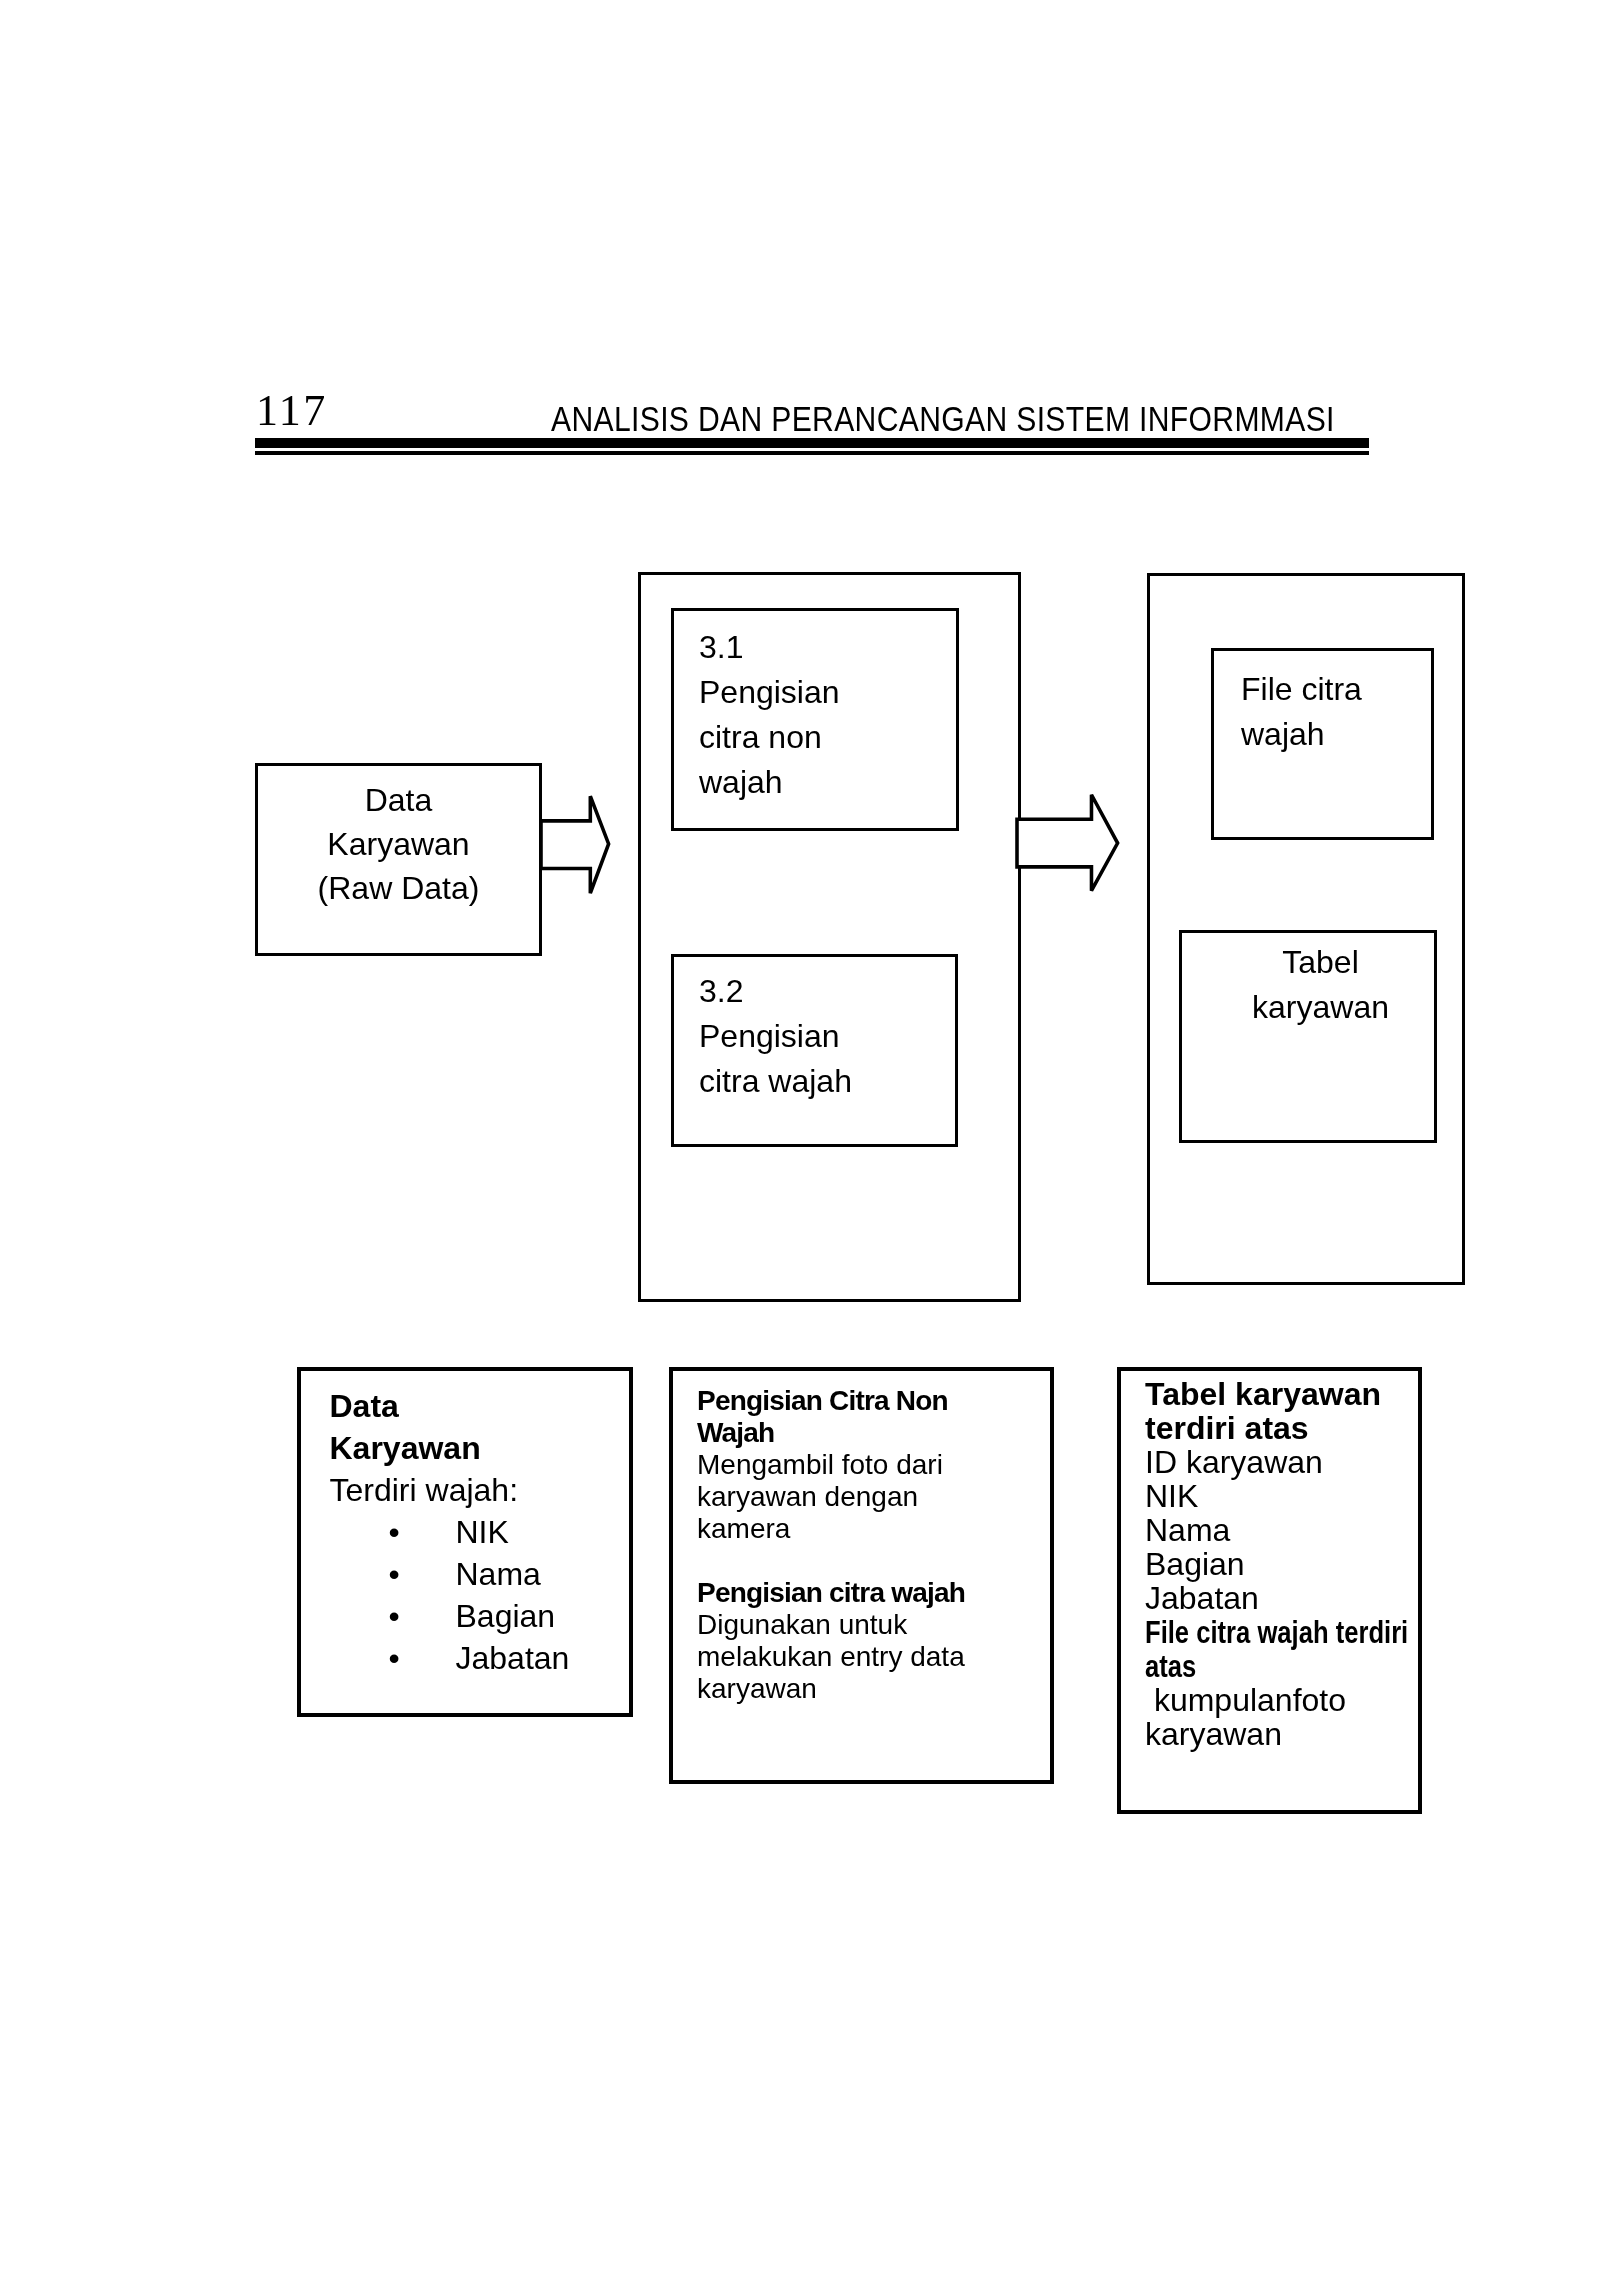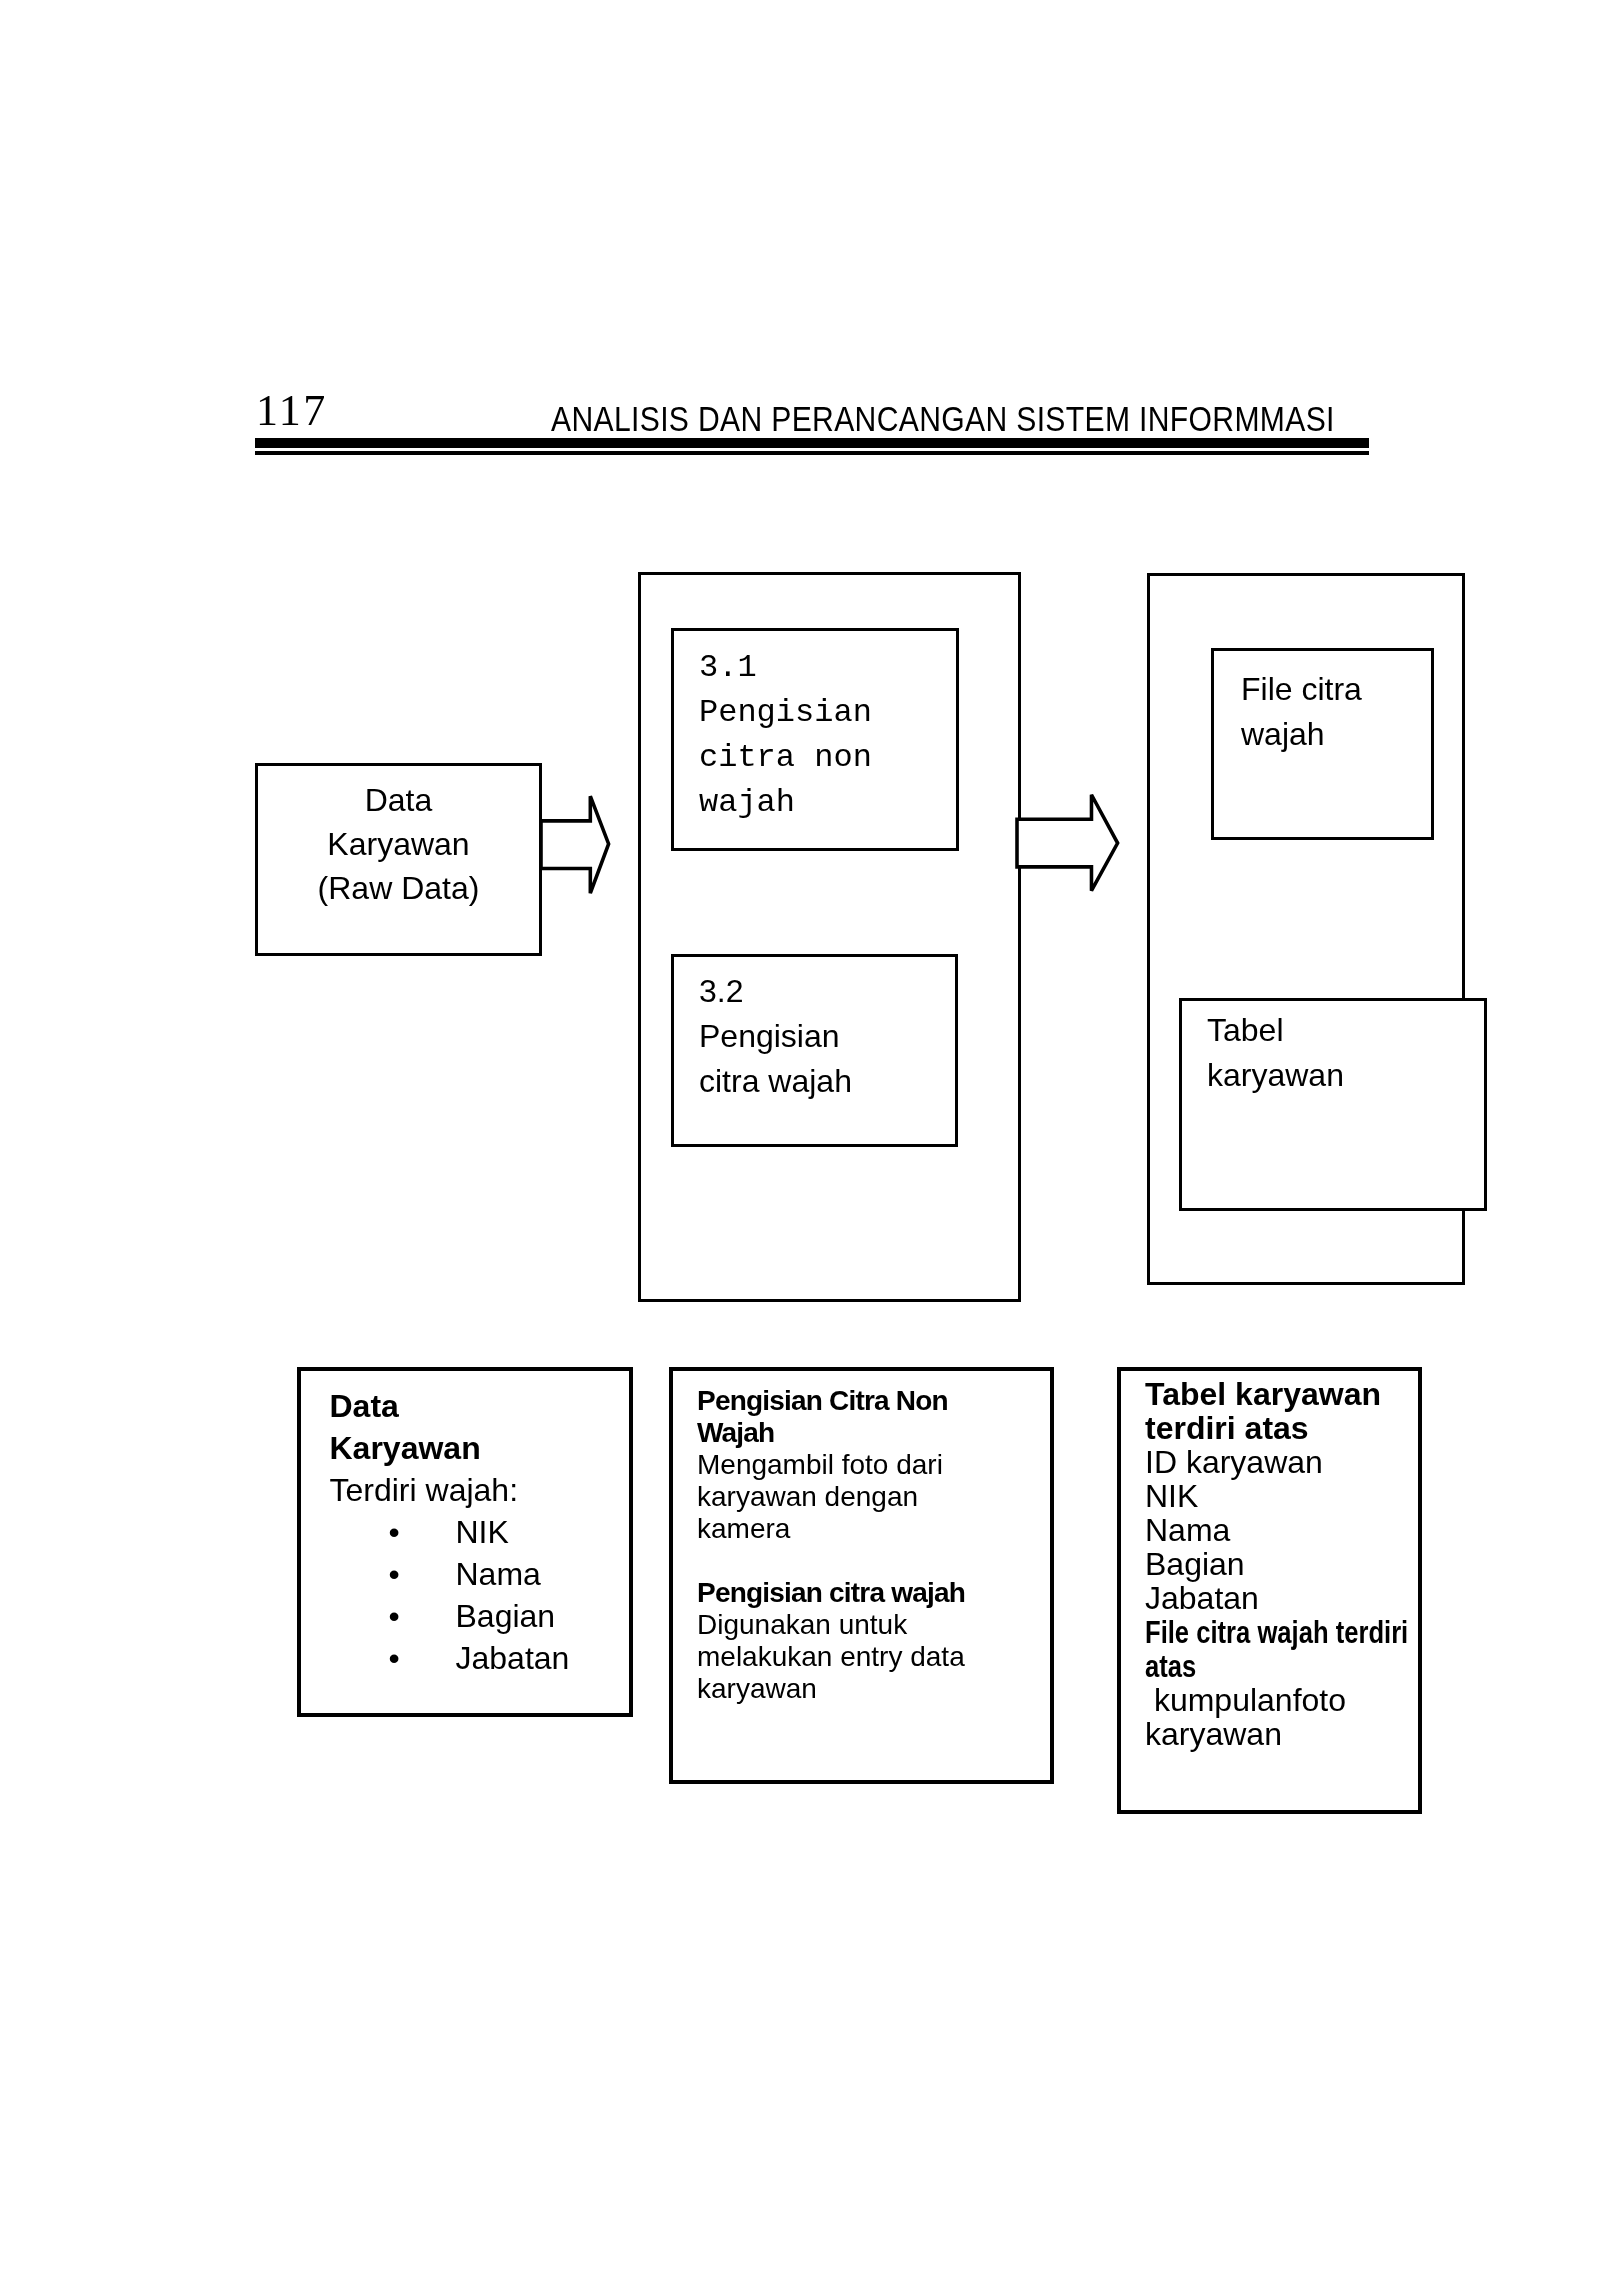--- a/index.html
+++ b/index.html
@@ -11,25 +11,25 @@
             font-size:44px;letter-spacing:2.4px;}
   .header-title{left:551px;top:399px;font-size:35px;white-space:nowrap;
                 transform:scaleX(0.86);transform-origin:0 0;letter-spacing:0.4px;}
   .rule-thick{left:255px;top:438px;width:1114px;height:9.5px;background:#000;}
   .rule-thin{left:255px;top:451px;width:1114px;height:4px;background:#000;}
   
   .dbox{border:3.2px solid #000;background:#fff;font-size:32px;line-height:45px;}
   .box-source{left:255px;top:763px;width:287px;height:193px;line-height:44px;
               text-align:center;padding-top:12px;}
   .box-proc-group{left:638px;top:572px;width:383px;height:730px;}
-  .box-proc31{left:671px;top:628px;width:288px;height:223px;padding:14.3px 0 0 25px;font-family:Liberation Mono, monospace;}
+  .box-proc31{left:671px;top:608px;width:288px;height:223px;padding:14.3px 0 0 25px;}
   .box-proc32{left:671px;top:954px;width:287px;height:193px;padding:12px 0 0 25px;}
   .box-out-group{left:1147px;top:573px;width:318px;height:712px;}
   .box-file{left:1211px;top:636px;width:223px;height:192px;padding:16px 0 0 27px;margin-top:12px;}
-  .box-table{left:1179px;top:998px;width:308px;height:213px;padding:7.1px 0 0 25px;}
+  .box-table{left:1179px;top:930px;width:258px;height:213px;padding:7.1px 0 0 25px;text-align:center;}
   .arrow-svg{overflow:visible;}
   
   .nbox{border:4px solid #000;background:#fff;}
   .note-left{left:297px;top:1367px;width:336px;height:350px;
              font-size:32px;line-height:42px;padding:14.3px 0 0 28.5px;}
   .note-mid{left:669px;top:1367px;width:385px;height:417px;
             font-size:28px;line-height:32px;padding:14.3px 0 0 24px;}
   .note-right{left:1117px;top:1367px;width:305px;height:447px;
               font-size:32px;line-height:34px;padding:6.3px 0 0 24px;}
   .bold{font-weight:bold;}

